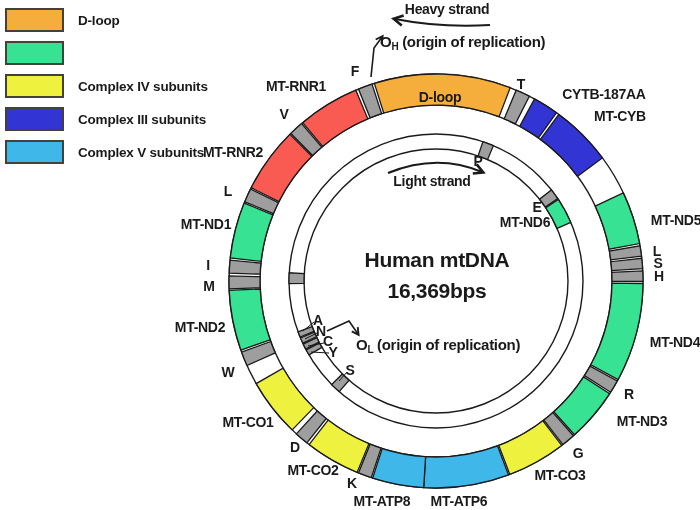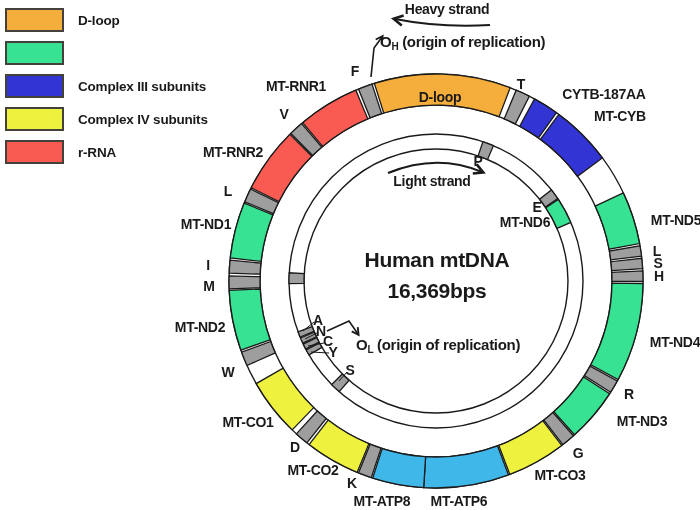--- a/index.html
+++ b/index.html
@@ -19,30 +19,30 @@
 
   <div class="legend">
     <div class="lrow">
       <span class="sw" style="background: rgb(245, 174, 59);"></span>
       <span class="ltxt">D-loop</span>
     </div>
     <div class="lrow">
       <span class="sw" style="background: rgb(56, 226, 147);"></span>
     </div>
     <div class="lrow">
+      <span class="sw" style="background: rgb(238, 242, 62);"></span>
+      <span class="ltxt">Complex IV subunits</span>
+    </div>
+    <div class="lrow">
       <span class="sw" style="background: rgb(51, 52, 212);"></span>
       <span class="ltxt">Complex III subunits</span>
     </div>
     <div class="lrow">
-      <span class="sw" style="background: rgb(238, 242, 62);"></span>
-      <span class="ltxt">Complex IV subunits</span>
-    </div>
-    <div class="lrow">
-      <span class="sw" style="background: rgb(249, 91, 83);"></span>
-      <span class="ltxt">r-RNA</span>
+      <span class="sw" style="background: rgb(63, 183, 233);"></span>
+      <span class="ltxt">Complex V subunits</span>
     </div>
   </div>
 
   <svg id="map" class="mapsvg" width="700" height="510" viewBox="0 0 700 510">
     <defs>
       <marker id="ah" viewBox="0 0 10 10" refX="7" refY="5" markerWidth="6.5" markerHeight="6.5" orient="auto">
         <path d="M1.5,1.5 L8,5 L1.5,8.5" fill="none" stroke="#1A1A1A" stroke-width="1.8"></path>
       </marker>
     </defs>
   <circle cx="436" cy="281" r="207" fill="none" stroke="#1A1A1A" stroke-width="1.4"></circle>

